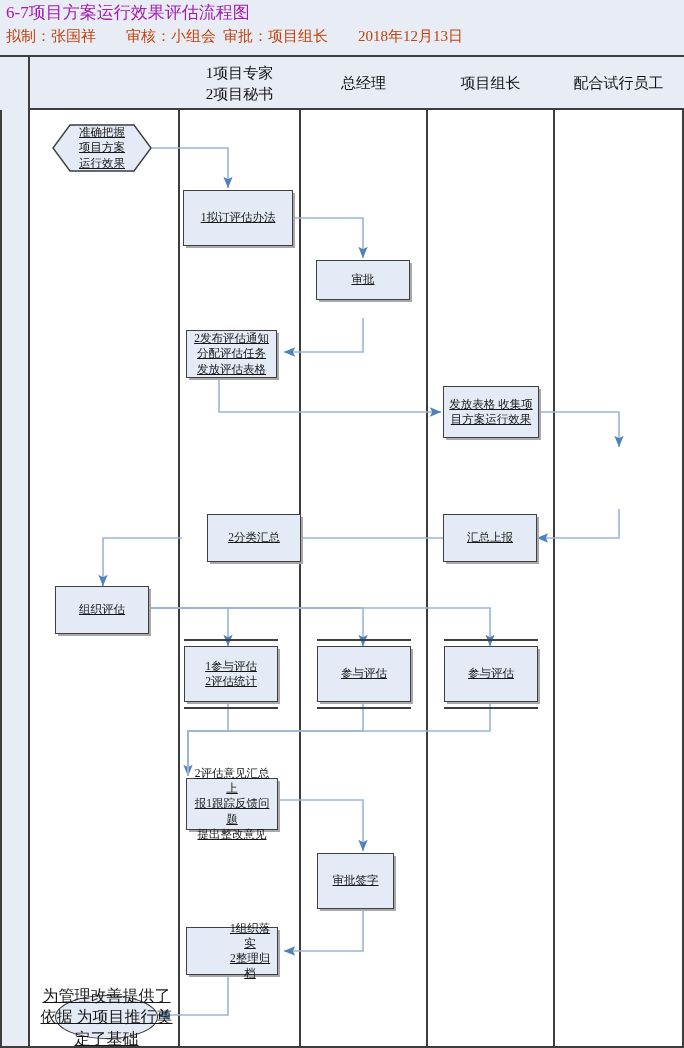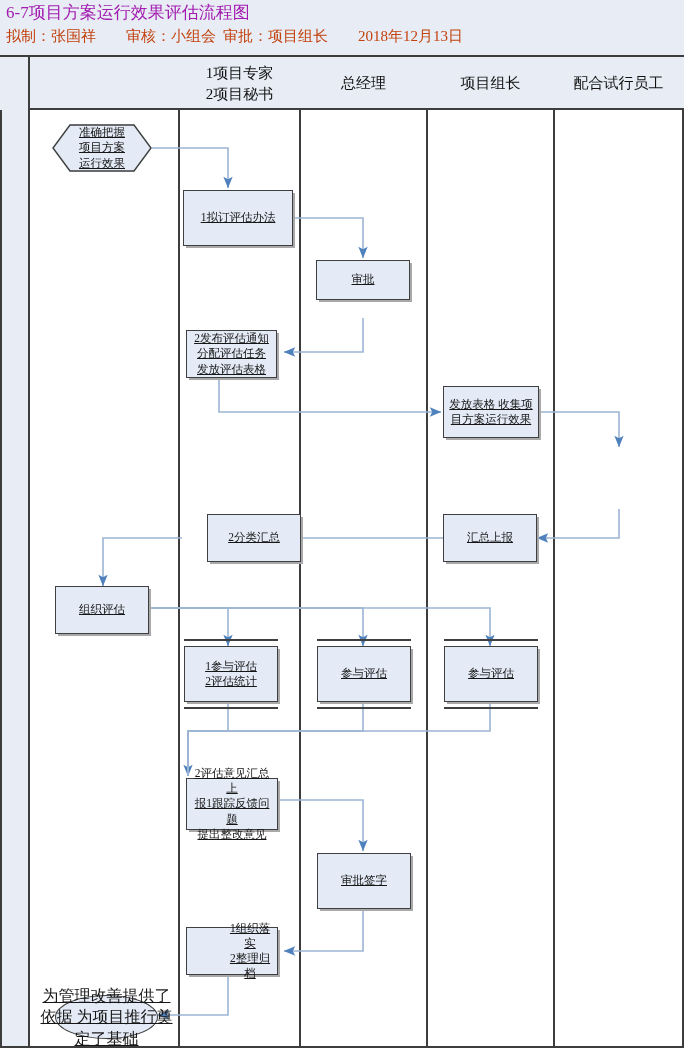--- a/index.html
+++ b/index.html
@@ -303,21 +303,21 @@
   <div class="hbar" style="left:444px; top:639px; width:94px;"></div>
   <div class="hbar" style="left:444px; top:707px; width:94px;"></div>
   <div class="node" style="left:444px; top:646px; width:94px; height:56px;">
     <div class="ntext">参与评估</div>
   </div>
 
   <div class="node" style="left:186px; top:778px; width:92px; height:52px;">
     <div class="ntext">2评估意见汇总上<br>报1跟踪反馈问题<br>提出整改意见</div>
   </div>
 
-  <div class="node" style="left:317px; top:853px; width:94px; height:56px;">
+  <div class="node" style="left:317px; top:853px; width:77px; height:56px;">
     <div class="ntext">审批签字</div>
   </div>
 
   <div class="node" style="left:186px; top:927px; width:92px; height:48px;padding-left:36px;">
     <div class="ntext">1组织落实<br>2整理归档</div>
   </div>
 
   <div class="node ellipse" style="left:55px; top:995px; width:103px; height:44px;">
     <div class="ntext">为管理改善提供了<br>依据 为项目推行奠<br>定了基础</div>
   </div>

